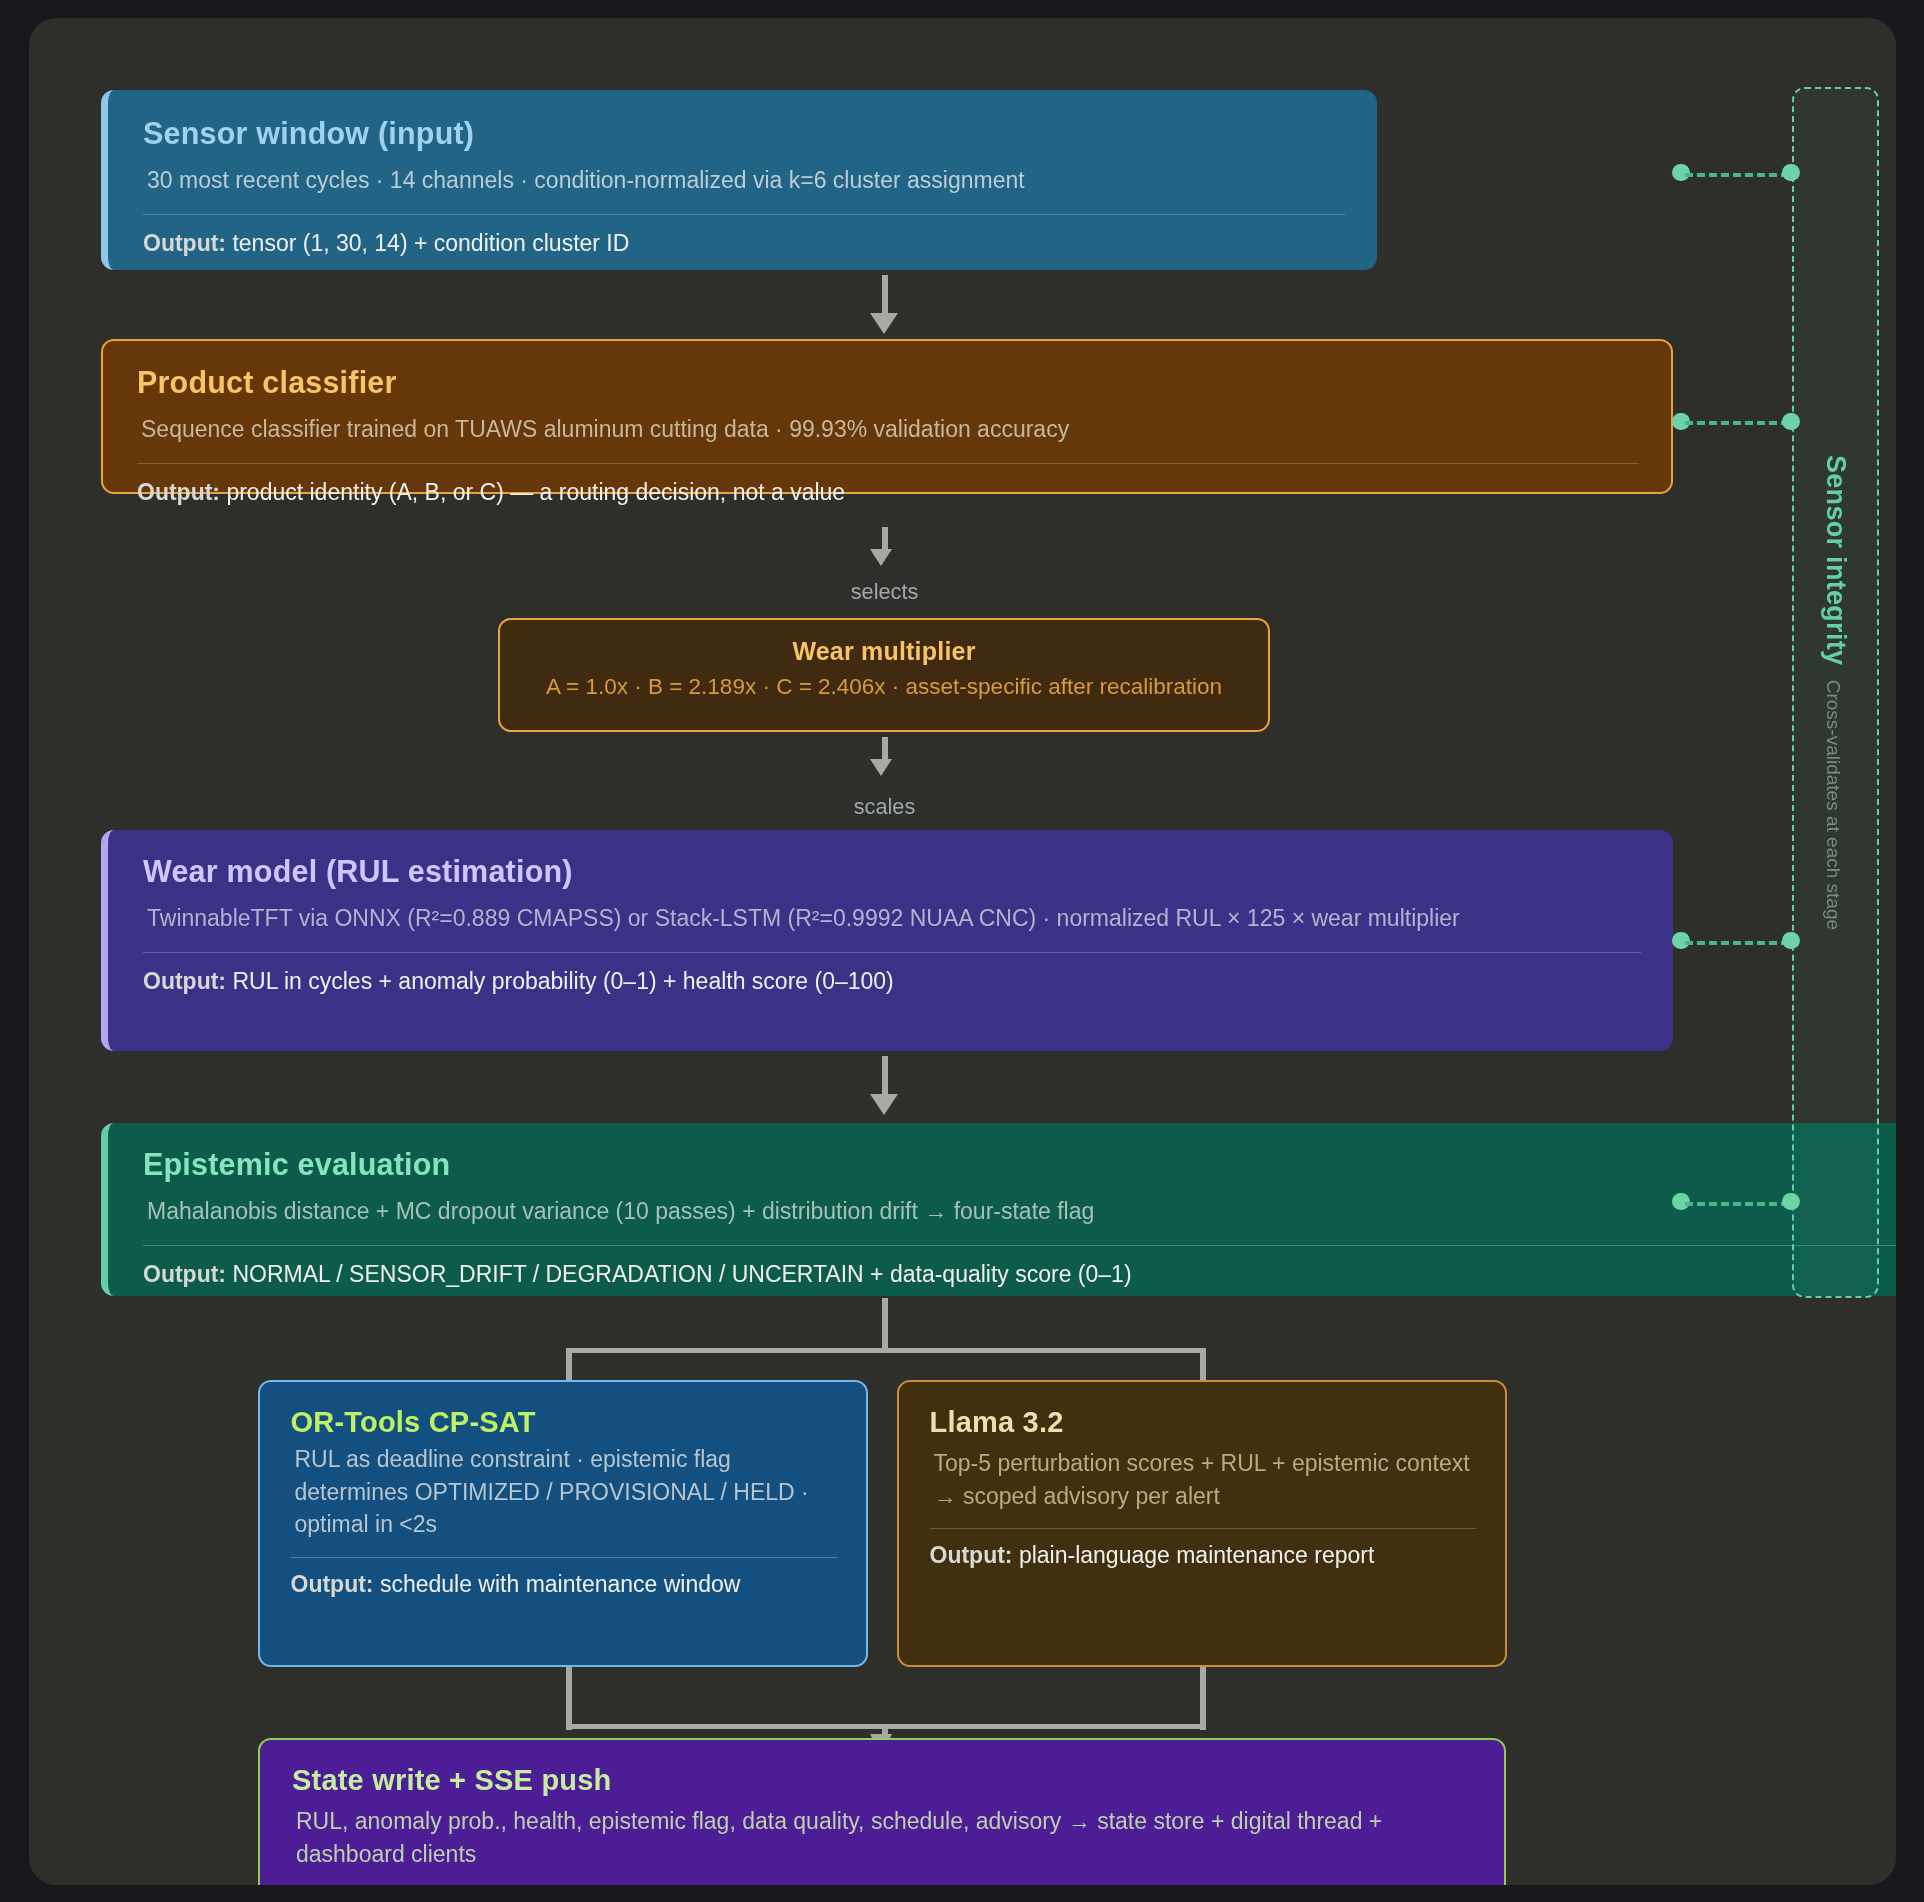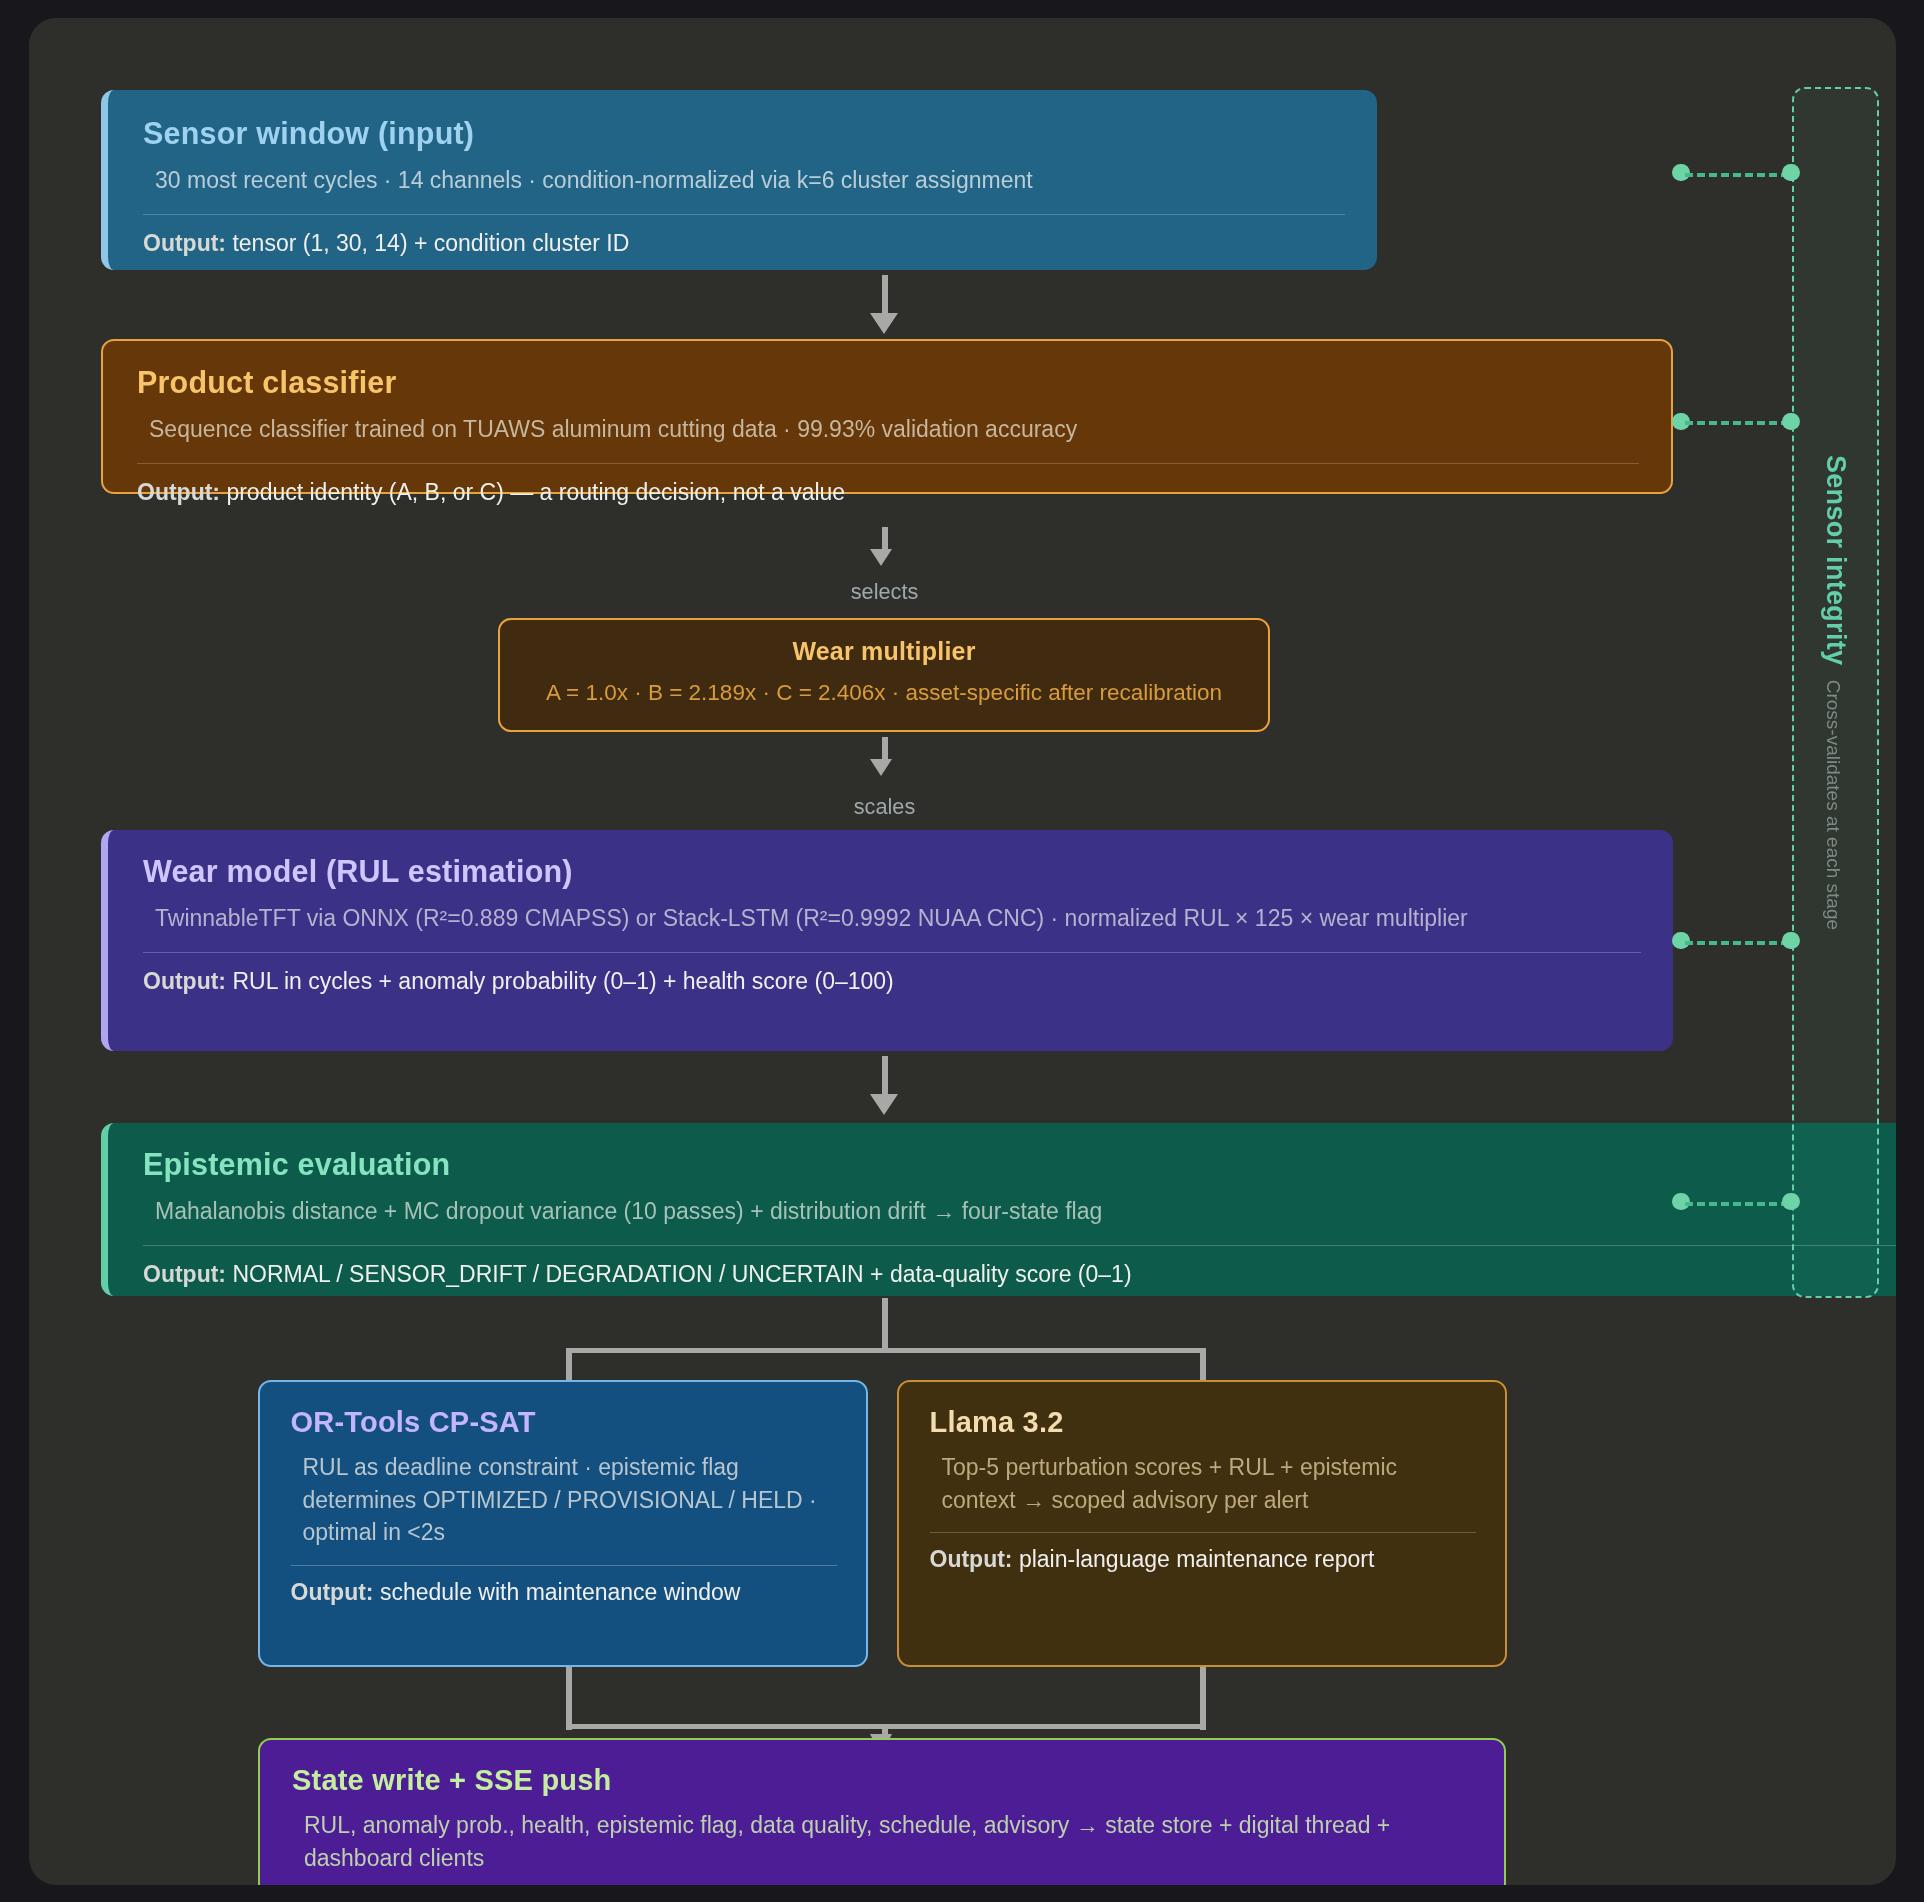--- a/index.html
+++ b/index.html
@@ -34,21 +34,21 @@
   .node .title {
     font-weight: bold;
     font-size: 30.5px;
     line-height: 1.15;
     margin: 0 0 13px 0;
     letter-spacing: 0.2px;
   }
   .node .desc {
     font-size: 23px;
     line-height: 1.42;
-    margin: 12px;
+    margin: 4px;
   }
   .node .rule {
     height: 0.8px;
     margin: 17.6px 0 13px 0;
     border: 0;
   }
   .node .out {
     font-size: 23px;
     line-height: 1.38;
     margin: 0;
@@ -116,21 +116,21 @@
   .n-epi .desc  { color: #a6c1b8; }
   .n-epi .rule  { background: rgba(255,255,255,0.22); }
 
   
   .n-cpsat {
     left: 229px; top: 1362px; width: 610px; height: 287px;
     background: #14507f;
     border: 2.4px solid #74b7e8;
     padding: 24px 29px 0 30.5px;
   }
-  .n-cpsat .title { color: #c4b5fd; font-size: 29px; margin-bottom: 12px; }
+  .n-cpsat .title { color: #bef264; font-size: 29px; margin-bottom: 4px; }
   .n-cpsat .desc  { color: #b7c5cf; }
   .n-cpsat .rule  { background: rgba(255,255,255,0.25); margin: 16px 0 11.2px 0; }
 
   
   .n-llama {
     left: 868px; top: 1362px; width: 610px; height: 287px;
     background: #40300f;
     border: 2.4px solid #c98f36;
     padding: 24px 29px 0 30.5px;
   }

